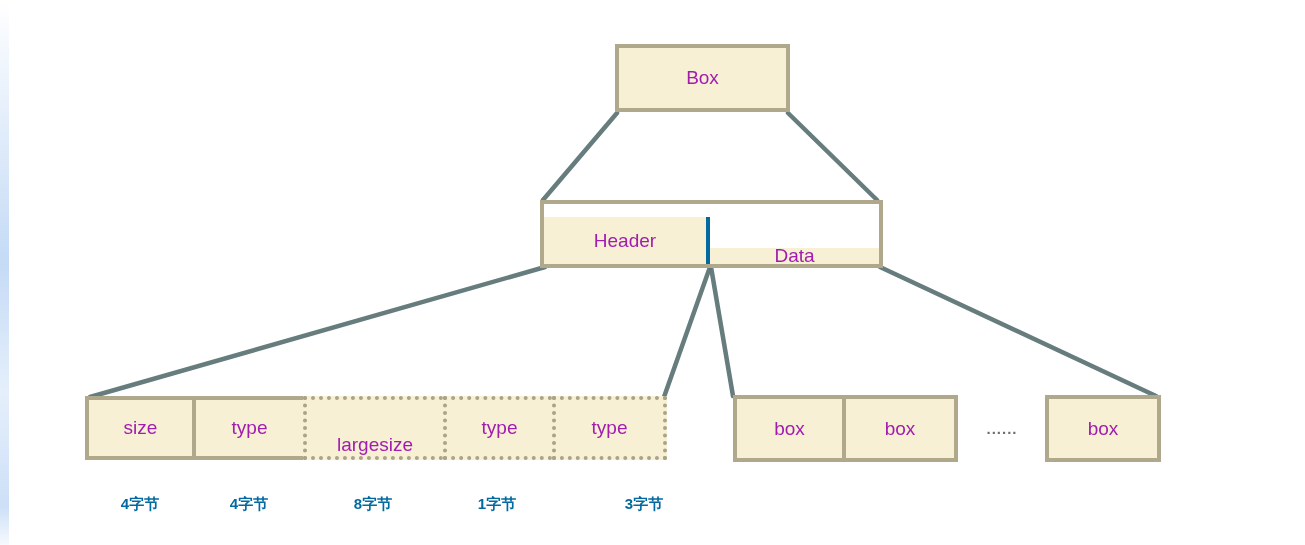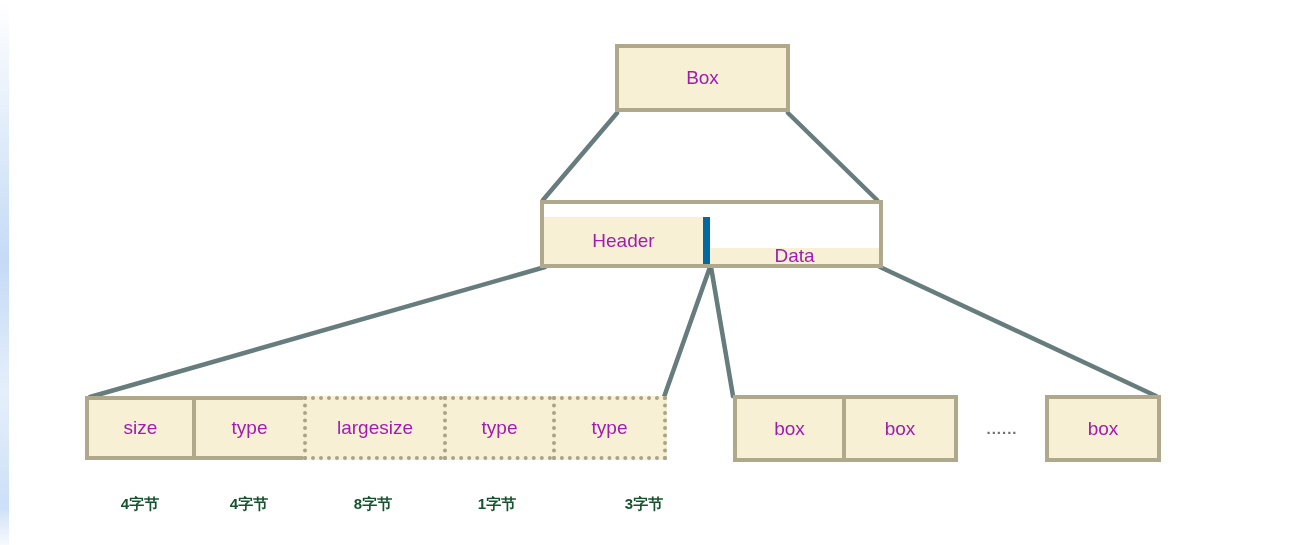--- a/index.html
+++ b/index.html
@@ -31,37 +31,37 @@
     font-size:19px;
     display:flex;align-items:center;justify-content:center;
     white-space:nowrap;
   }
   .node{position:absolute;border:4px solid #b0a88a;}
 
   .row{position:absolute;display:flex;box-sizing:border-box;}
 
   
   .l2{left:540px;top:200px;width:343px;height:68px;border:4px solid #b0a88a;}
-  .l2 .cell-header{width:166px;border-right:7px solid #0369a1;margin-top:13px;}
+  .l2 .cell-header{width:166px;border-right:4px solid #0369a1;margin-top:13px;}
   .l2 .cell-data{flex:1;margin-top:44px;}
 
   
   .fields{left:85px;top:396px;height:64px;}
   .fields .cell{height:64px;}
   .f-size{width:111px;border:4px solid #b0a88a;border-right-width:4px;}
   .f-type1{width:107px;border-top:4px solid #b0a88a;border-bottom:4px solid #b0a88a;}
-  .f-largesize{width:140px;border:4px dotted #aba387;border-right:none;}
+  .f-largesize{width:140px;border:4px dotted #aba387;border-right:none;align-items:flex-end;}
   .f-type2{width:109px;border:4px dotted #aba387;border-right:none;}
   .f-flags{width:115px;border:4px dotted #aba387;}
 
   
   .byte-label{
     position:absolute;top:495px;
     transform:translateX(-50%);
-    font-size:15px;font-weight:700;color:#14532d;
+    font-size:15px;font-weight:700;color:#0369a1;
     white-space:nowrap;
   }
 
   
   .children{left:733px;top:395px;width:225px;height:67px;border:4px solid #b0a88a;}
   .children .cell-first{width:109px;border-right:4px solid #b0a88a;}
   .children .cell-second{flex:1;}
 
   .node-last{left:1045px;top:395px;width:116px;height:67px;}
   .node-root{left:615px;top:44px;width:175px;height:68px;}

